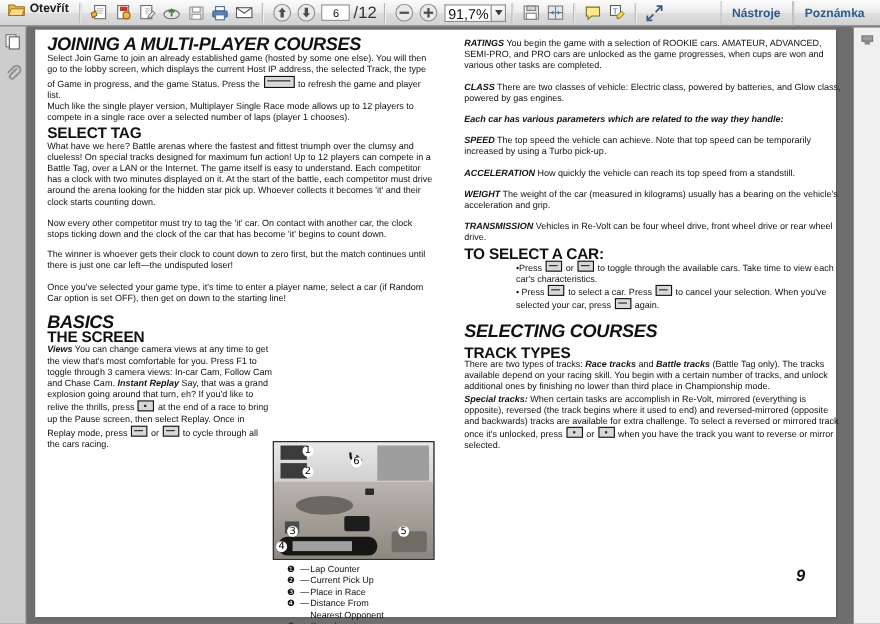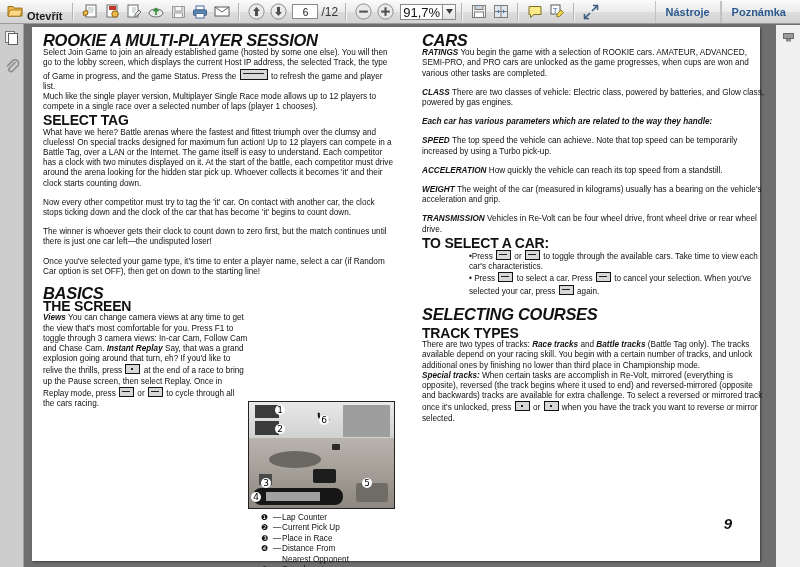--- a/index.html
+++ b/index.html
@@ -26,38 +26,38 @@
     background: #b6b6b6;
     border-right: 1px solid #f4f4f4;
   }
   .tb-btn {
     width: 20px; height: 20px;
     display: flex; align-items: center; justify-content: center;
     margin: 0 1px;
     border-radius: 2px;
   }
   .tb-open {
-    display: flex; align-items: flex-end;
+    display: flex; align-items: flex-start;
     height: 20px; padding: 0 5px 0 3px;
     border-radius: 2px;
   }
   .tb-open-label {
     font-size: 11px; color: #1b1b1b; margin-left: 4px;
     font-weight: bold;
   }
   .pagebox {
     width: 26px; height: 15px;
     background: #ffffff;
     border: 1px solid #8c8c8c;
     font-size: 10px; color: #111;
     text-align: center; line-height: 15px;
     margin: 0 3px;
     box-sizing: border-box;
   }
-  .pagetotal { font-size: 12px; color: #333; margin-right: 2px; }
+  .pagetotal { font-size: 15px; color: #333; margin-right: 2px; }
   .zoombox {
     width: 42px; height: 16px;
     background: #ffffff;
     border: 1px solid #8c8c8c;
     border-right: none;
     font-size: 13px; color: #111;
     text-align: center; line-height: 16px;
     box-sizing: border-box;
     margin-left: 4px;
   }
@@ -424,21 +424,21 @@
       <rect x="3" y="6" width="5" height="2.5" fill="#8a8a8a"></rect>
     </svg>
   </div>
 </div>
 
 <div id="viewport">
   <div id="page">
     <div id="page-inner">
 
       <div class="col col-left">
-        <h1 class="sect">ROOKIE A MULTI-PLAYER SESSION</h1>
+        <h1 class="sect">JOINING A MULTI-PLAYER COURSES</h1>
 
         <p class="body"><span>Select Join Game to join an already established game (hosted by some one else). You will then go to the lobby screen, which displays the current Host IP address, the selected Track, the type of Game in progress, and the game Status. Press the </span><span class="key wide"></span><span> to refresh the game and player list.</span></p>
 
         <p class="body">Much like the single player version, Multiplayer Single Race mode allows up to 12 players to compete in a single race over a selected number of laps (player 1 chooses).</p>
 
         <h2 class="sub">SELECT TAG</h2>
         <p class="body">What have we here? Battle arenas where the fastest and fittest triumph over the clumsy and clueless! On special tracks designed for maximum fun action! Up to 12 players can compete in a Battle Tag, over a LAN or the Internet. The game itself is easy to understand. Each competitor has a clock with two minutes displayed on it. At the start of the battle, each competitor must drive around the arena looking for the hidden star pick up. Whoever collects it becomes 'it' and their clock starts counting down.</p>
         <p class="body gap">Now every other competitor must try to tag the 'it' car. On contact with another car, the clock stops ticking down and the clock of the car that has become 'it' begins to count down.</p>
         <p class="body gap">The winner is whoever gets their clock to count down to zero first, but the match continues until there is just one car left—the undisputed loser!</p>
         <p class="body gap">Once you've selected your game type, it's time to enter a player name, select a car (if Random Car option is set OFF), then get on down to the starting line!</p>
@@ -496,21 +496,20 @@
           <div class="lrow">
             <span class="lnum">❺</span>
             <span class="ldash">—</span>
             <span class="ltext">Speedometer</span>
           </div>
 
         </div>
       </div>
 
       <div class="col col-right">
-        <h1 class="sect">CARS</h1>
 
         <p class="body"><span class="it">RATINGS</span><span> You begin the game with a selection of ROOKIE cars. AMATEUR, ADVANCED, SEMI-PRO, and PRO cars are unlocked as the game progresses, when cups are won and various other tasks are completed.</span></p>
 
         <p class="body gap"><span class="it">CLASS</span><span>  There are two classes of vehicle:  Electric class, powered by batteries, and Glow class, powered by gas engines.</span></p>
 
         <p class="body gap it">Each car has various parameters which are related to the way they handle:</p>
 
         <p class="body gap"><span class="it">SPEED</span><span>   The top speed the vehicle can achieve. Note that top speed can be temporarily increased by using a Turbo pick-up.</span></p>
 
         <p class="body gap"><span class="it">ACCELERATION</span><span>   How quickly the vehicle can reach its top speed from a standstill.</span></p>

